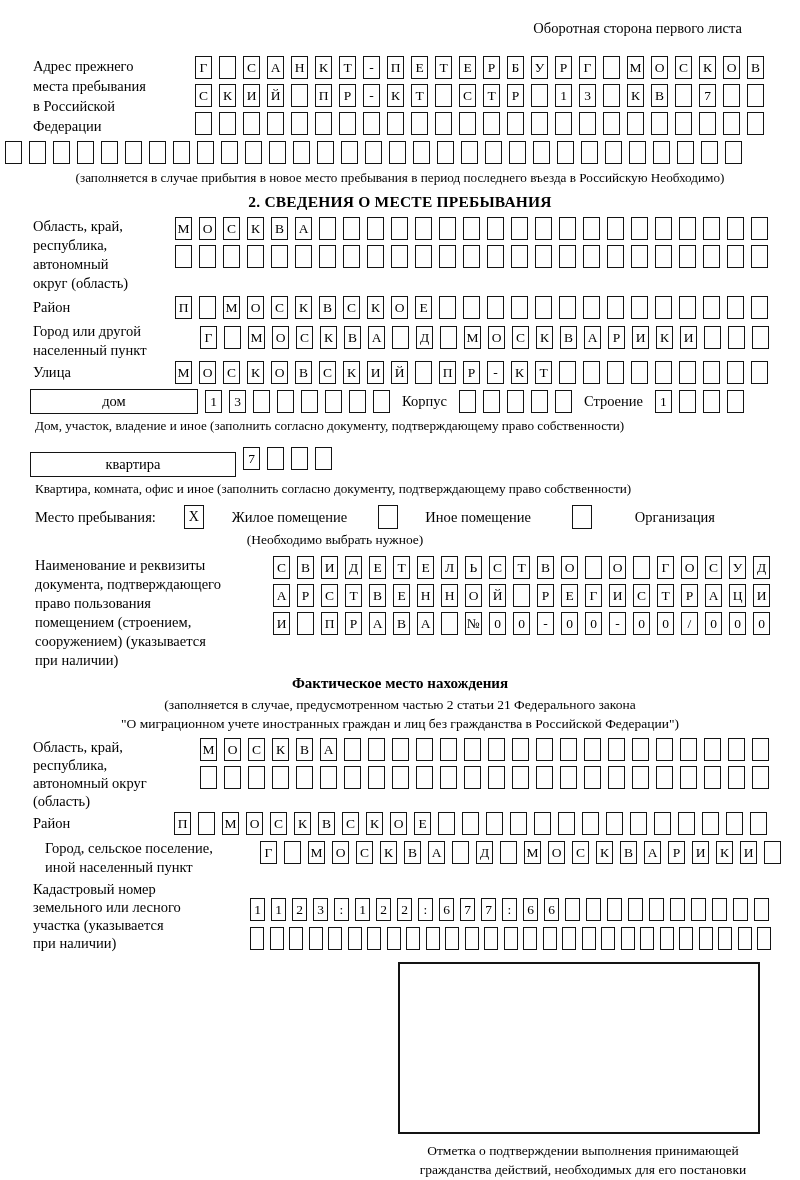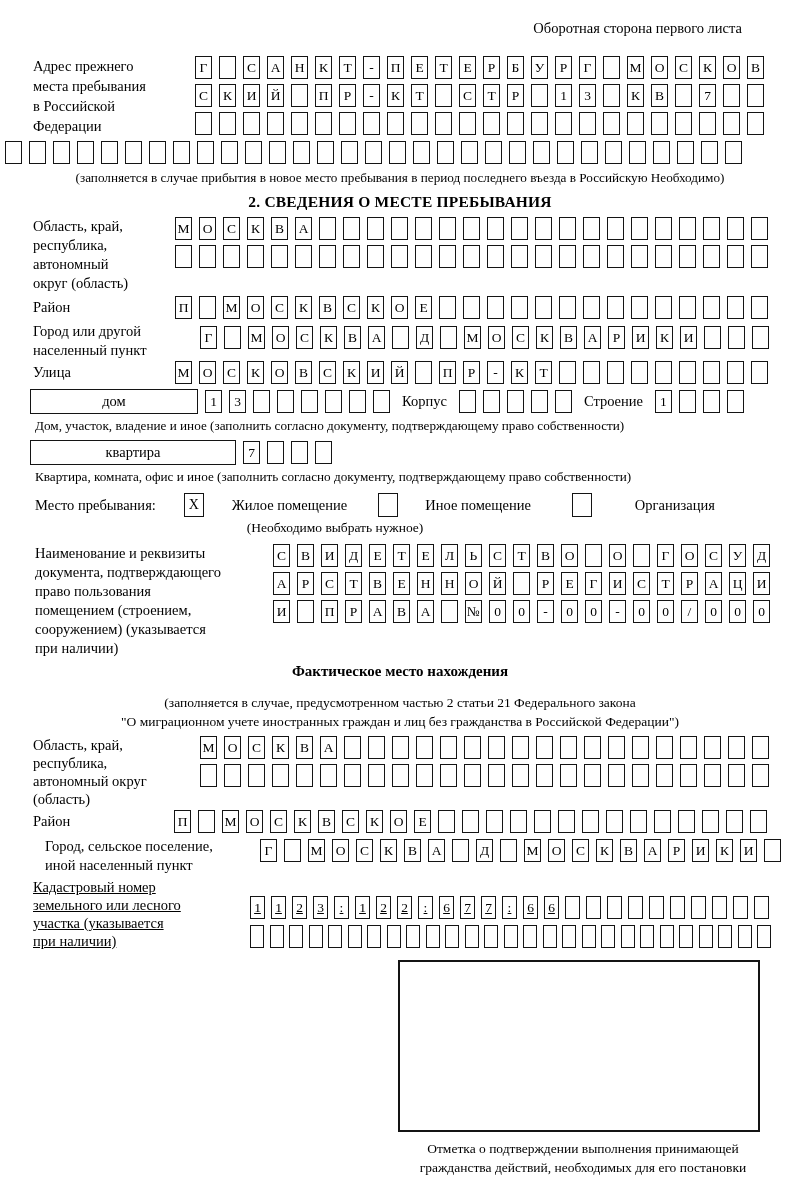--- a/index.html
+++ b/index.html
@@ -42,45 +42,45 @@
   .b-gorod .boxes{ margin-left:25px; margin-top:4px; }
   .b-ulitsa{ margin:1px 0 0 33px; align-items:center; }
   .b-ulitsa .lbl{ flex:0 0 122px; }
 
   .b-dom{ margin:5px 0 0 30px; align-items:center; gap:7px; }
   .widebox{
     box-sizing:border-box; height:25px; border:1.7px solid #141414;
     text-align:center; font-size:14.5px; line-height:22px;
   }
   .w-dom{ width:168px; }
-  .w-kv{ width:206px; }
+  .w-kv{ width:206px;margin-top:12px; }
   .inline-lbl{ font-size:14.5px; margin:0 5px; white-space:nowrap; }
   .cap-left{ margin:4px 0 0 35px; font-size:13.2px; }
   .b-kv{ margin:6px 0 0 30px; align-items:center; gap:7px; }
 
   .b-mesto{ margin:8px 0 0 35px; align-items:center; font-size:14.5px; }
   .chk{
     box-sizing:border-box; width:20px; height:24px; border:1.6px solid #141414;
     display:flex; align-items:center; justify-content:center; font-size:14px;
   }
   .mesto-note{ margin-top:3px; width:600px; margin-left:35px; text-align:center; font-size:13.5px; }
 
   .b-doc{ margin:8px 0 0 35px; }
   .b-doc .lbl{ flex:0 0 218px; }
 
   .fact-title{ margin-top:5px; font-size:15px; font-weight:bold; text-align:center; }
-  .fact-note{ margin-top:13px; font-size:13.5px; line-height:19px; text-align:center; }
+  .fact-note{ margin-top:3px; font-size:13.5px; line-height:19px; text-align:center; }
 
   .b-fobl{ margin:5px 0 0 33px; }
   .b-fobl .lbl{ flex:0 0 147px; line-height:18px; }
   .b-fraion{ margin:2px 0 0 33px; align-items:center; }
   .b-fraion .lbl{ flex:0 0 121px; }
   .b-fgorod{ margin:4px 0 0 33px; }
   .b-fgorod .lbl{ flex:0 0 195px;margin-left:12px; }
-  .b-kad{ margin:3px 0 8px 33px;text-decoration:underline; }
+  .b-kad{ margin:3px 0 8px 33px; }
   .b-kad .lbl{ flex:0 0 197px; line-height:18px; }
   .b-kad .rows{ margin-top:18px; gap:6px; }
 
   .stamp-box{
     box-sizing:border-box; width:362px; height:172px; border:2px solid #141414;
     margin:10px 0 0 398px; background:#fff;
   }
   .stamp-cap{ width:404px; margin:8px 0 0 381px; text-align:center; font-size:13.5px; line-height:18.5px; }
 </style>
 </head>

